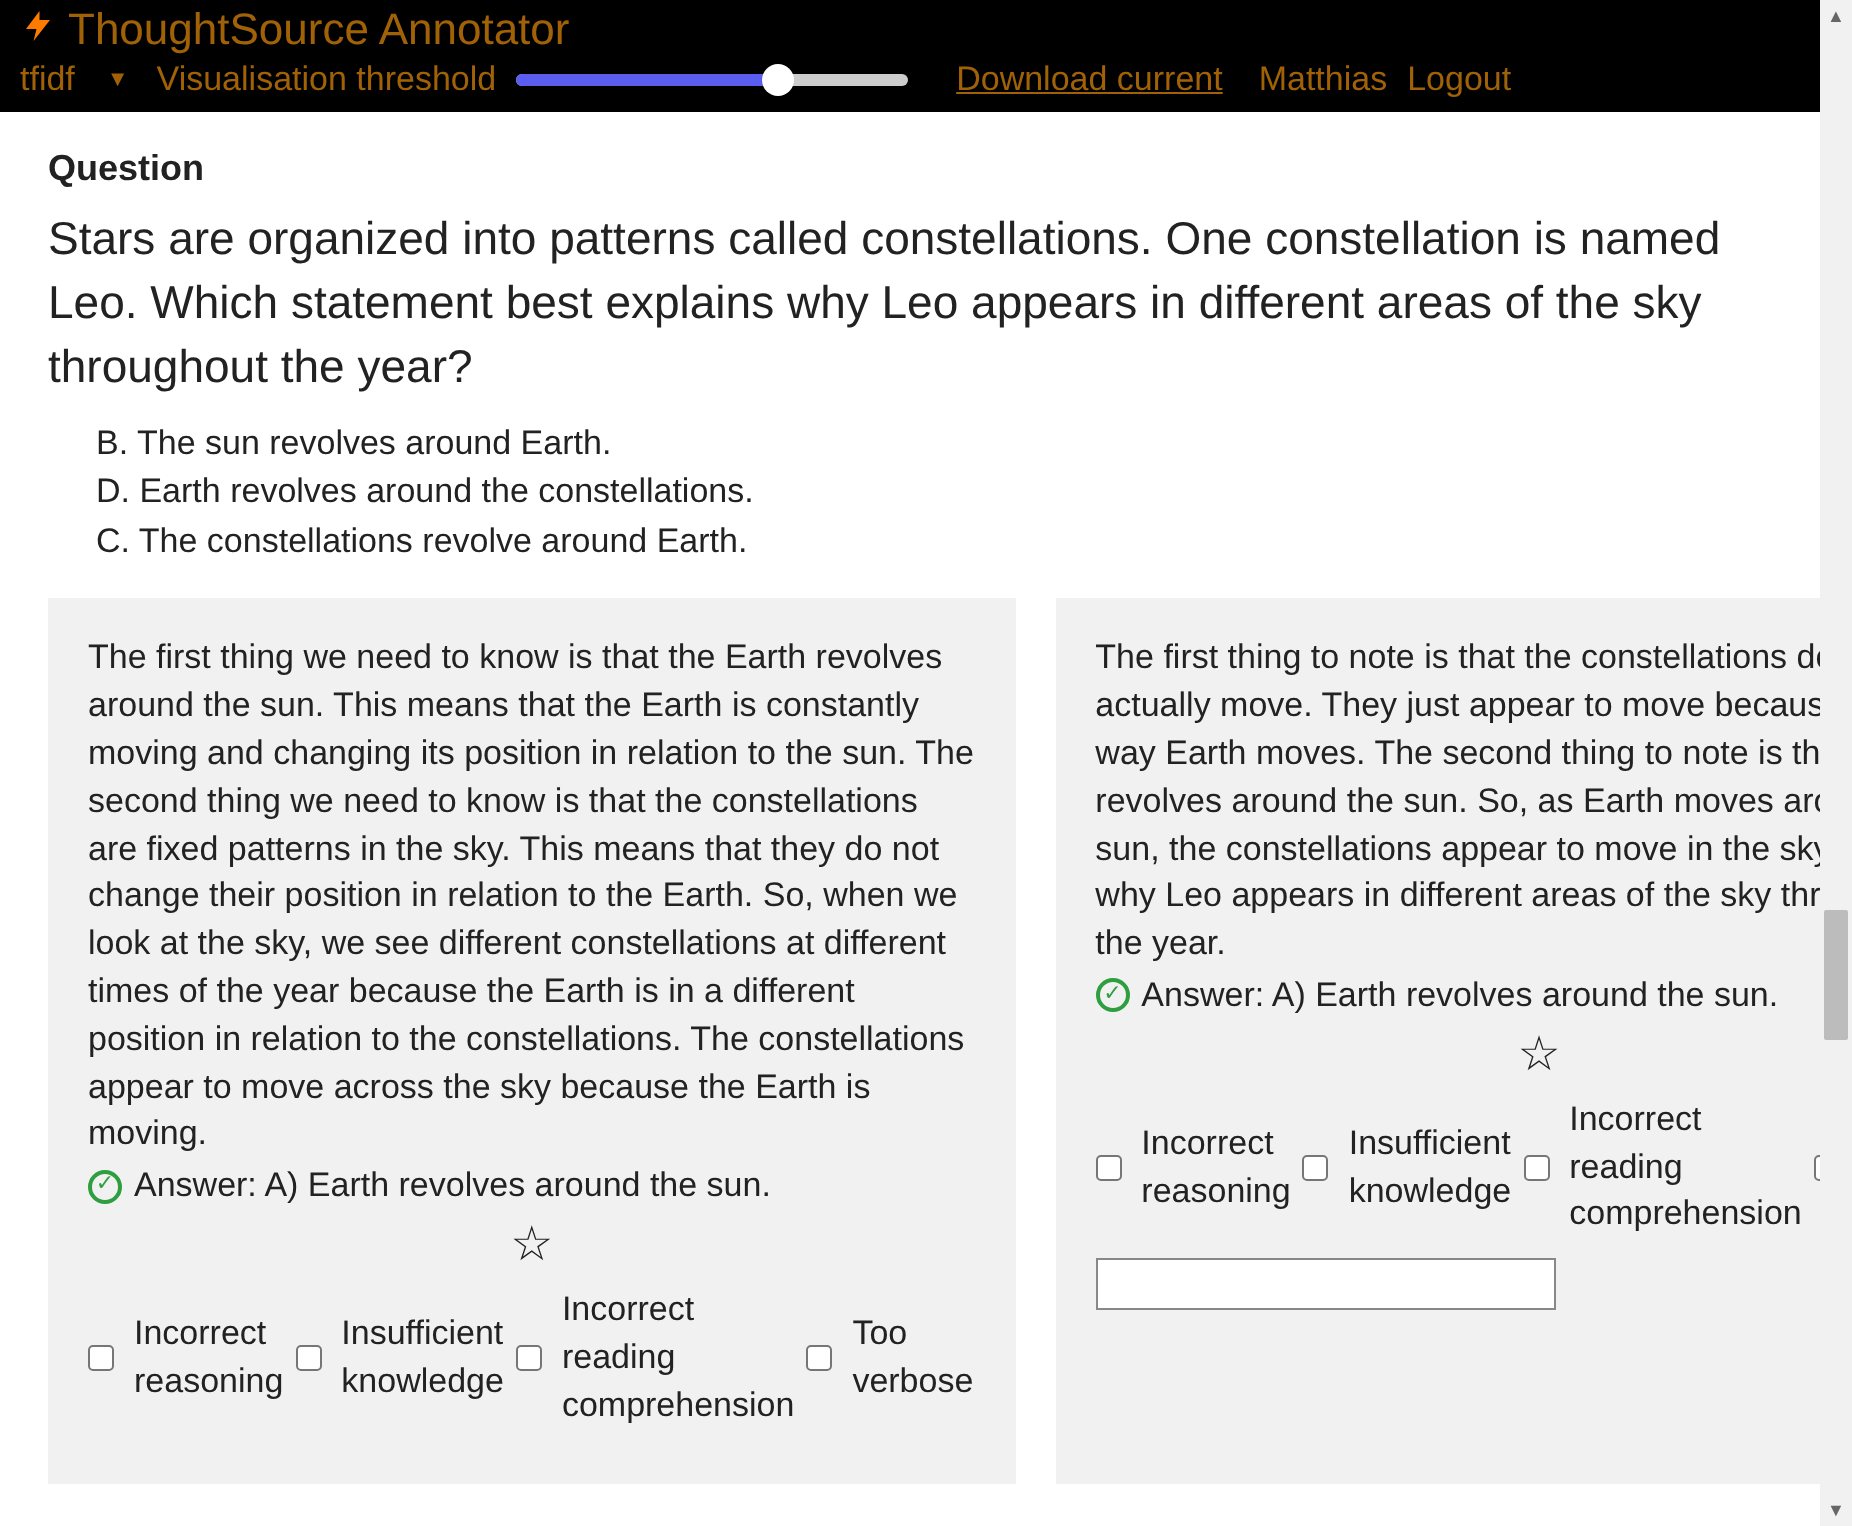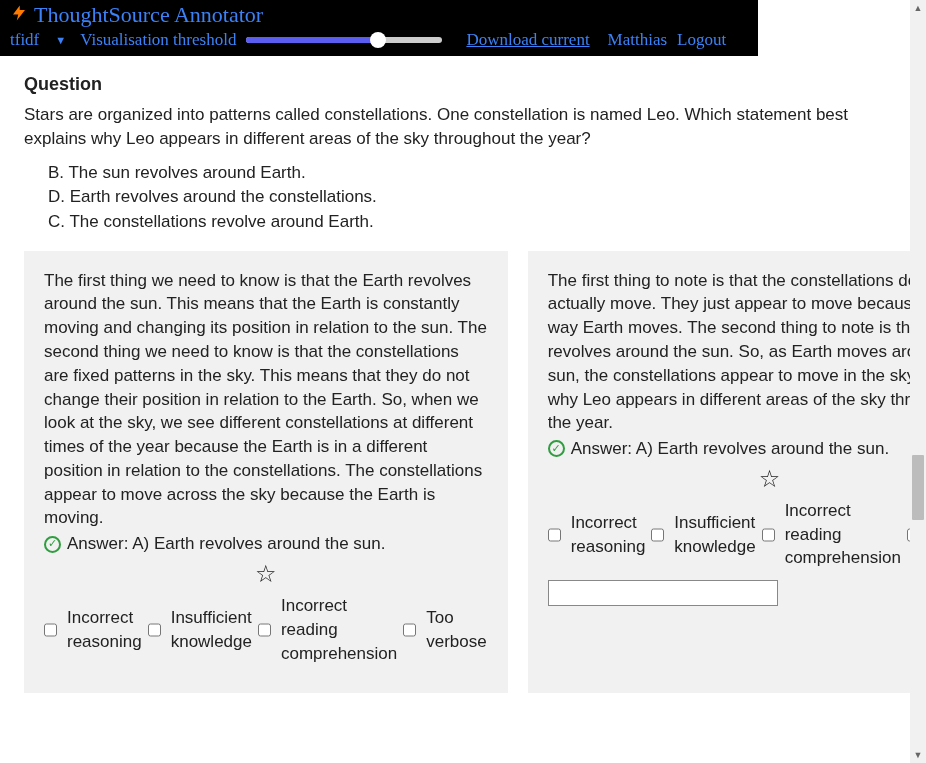--- a/index.html
+++ b/index.html
@@ -37,24 +37,23 @@
     position: absolute;
     right: 2px;
     width: 12px;
     height: 65px;
     top: 455px;
     background: #bcbcbc;
     border-radius: 1px;
   }
   .topbar {
     background: #000;
-    color: #3b82f6;
+    color: #a16207;
     padding: 2px 10px 6px 10px;
-    width: 758px;
-    font-family: Liberation Serif, serif;
+    width: 910px;
   }
   .topbar-row1 {
     display: flex;
     align-items: center;
     gap: 6px;
     font-size: 22px;
     font-weight: 500;
   }
   .bolt {
     color: #ff7b00;
@@ -120,21 +119,21 @@
   .content {
     padding: 18px 24px 10px 24px;
     width: 910px;
   }
   .section-title {
     font-size: 18px;
     font-weight: 700;
     margin-bottom: 8px;
   }
   .question-text {
-    font-size: 17px;
+    font-size: 23px;
     line-height: 1.4;
     margin-bottom: 10px;
   }
   .options {
     padding-left: 24px;
     font-size: 17px;
     line-height: 1.45;
     margin-bottom: 16px;
   }
   .opt-correct { font-weight: 700; }

